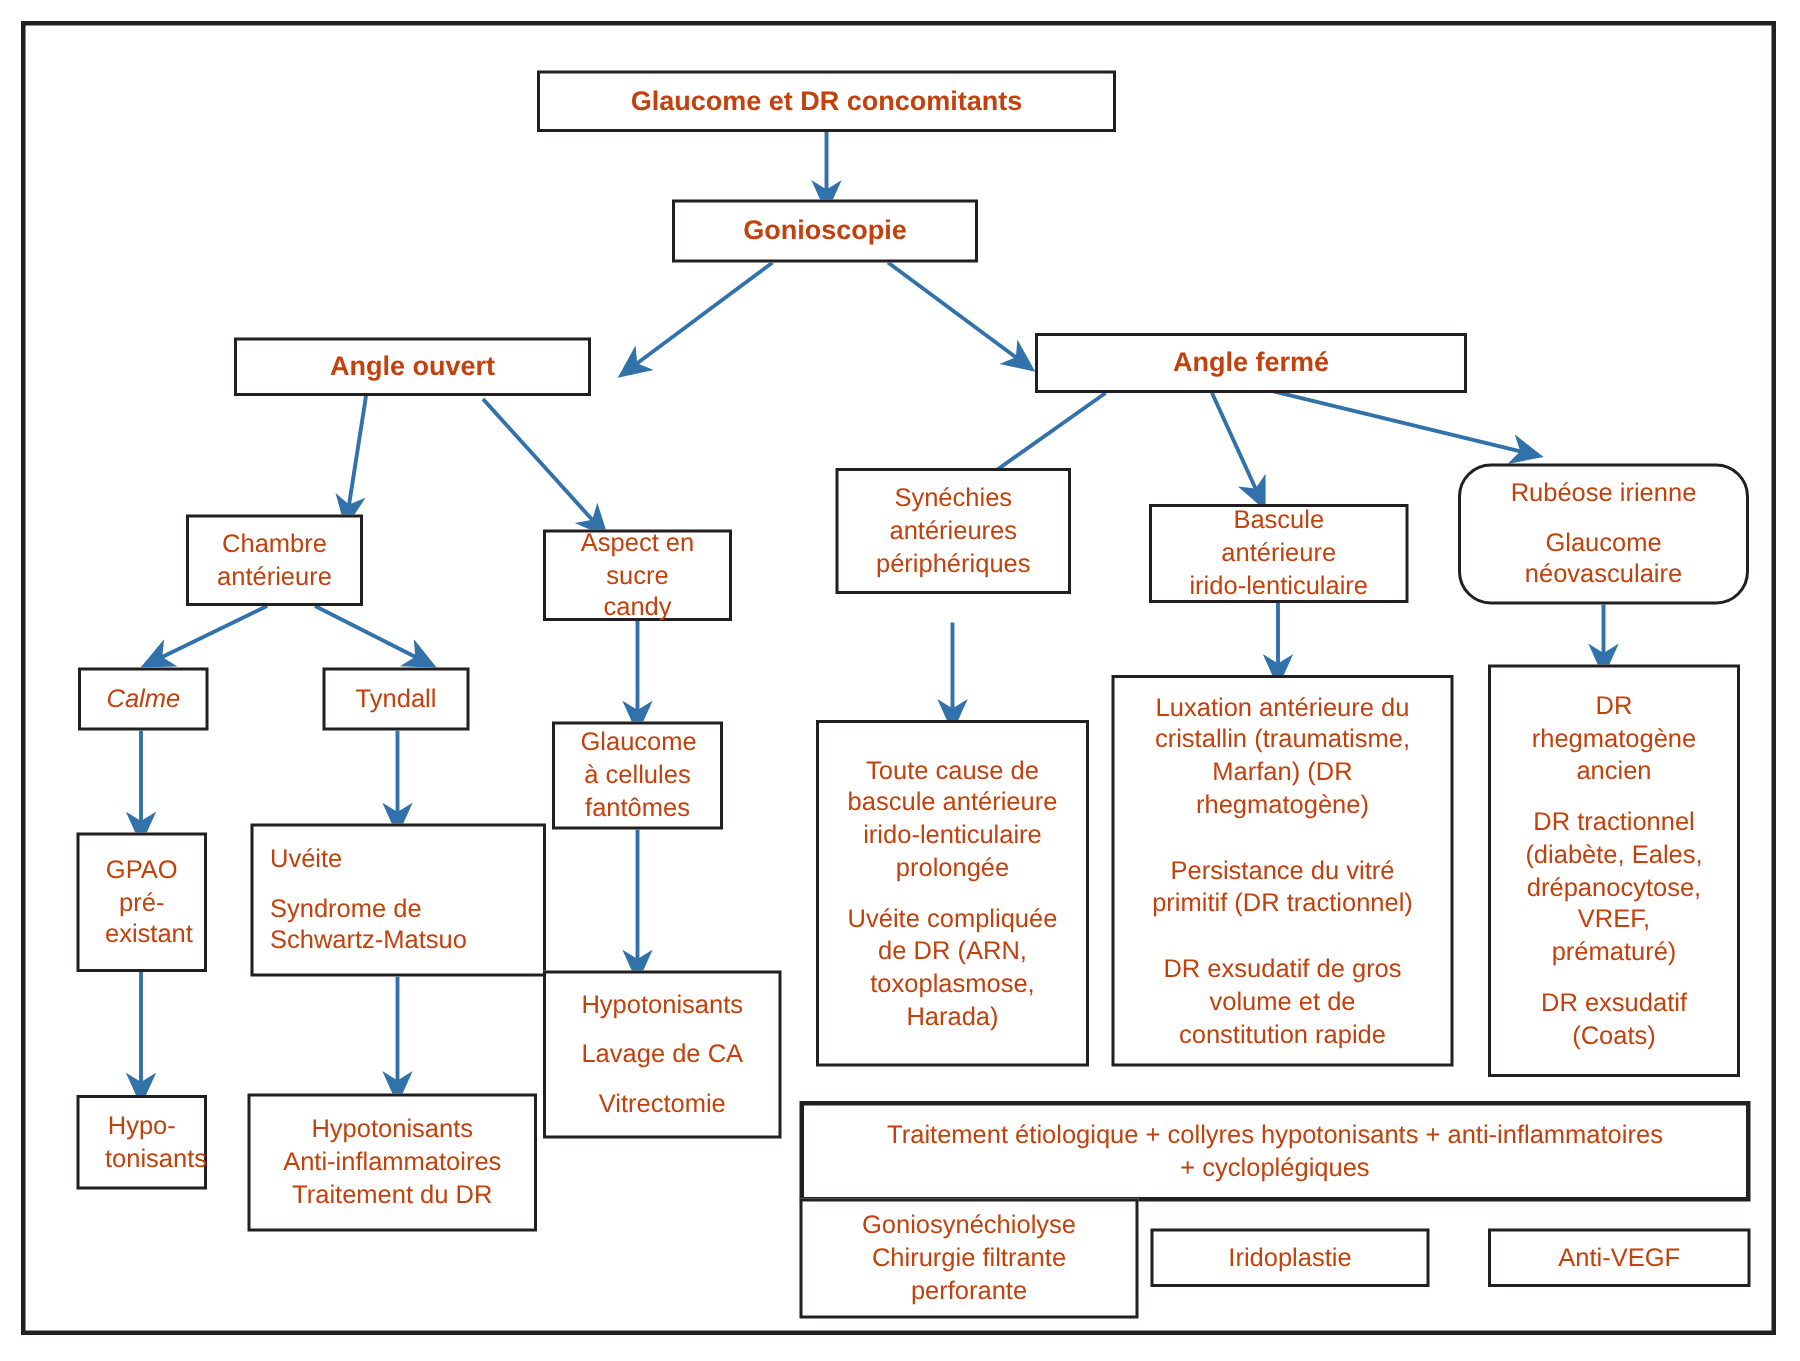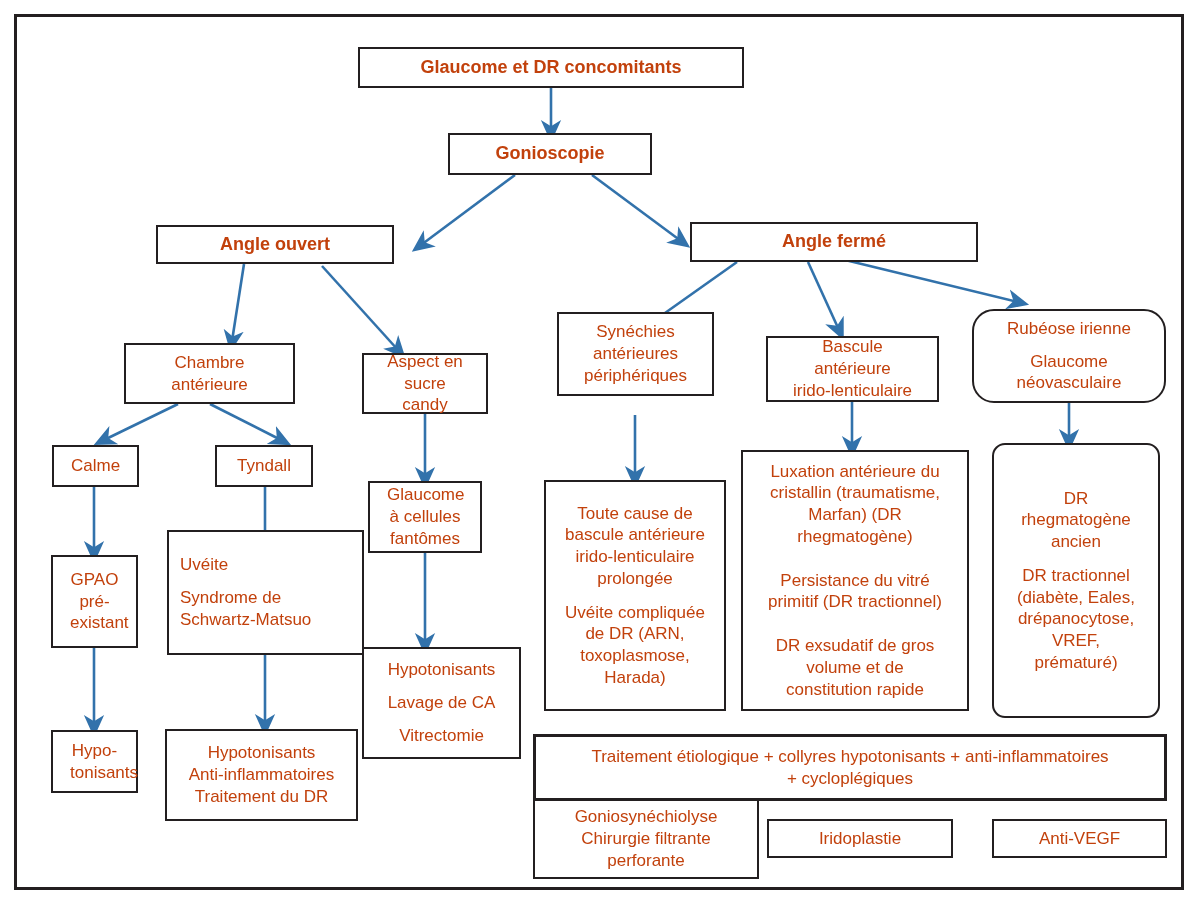--- a/index.html
+++ b/index.html
@@ -128,45 +128,45 @@
   </div>
 
   <div class="node bold" style="left:156px; top:225px; width:238px; height:39px;">
     <span class="ln">Angle ouvert</span>
   </div>
 
   <div class="node bold" style="left:690px; top:222px; width:288px; height:40px;">
     <span class="ln">Angle fermé</span>
   </div>
 
-  <div class="node" style="left:124px; top:343px; width:171px; height:61px;">
+  <div class="node" style="left:124px; top:343px; width:118px; height:61px;">
     <span class="ln">Chambre</span>
     <span class="ln">antérieure</span>
   </div>
 
   <div class="node" style="left:362px; top:353px; width:126px; height:61px;">
     <span class="ln">Aspect en</span>
     <span class="ln">sucre candy</span>
   </div>
 
-  <div class="node" style="left:52px; top:445px; width:87px; height:42px;">
+  <div class="node" style="left:52px; top:445px; width:87px; height:42px;font-style:italic;">
     <span class="ln">Calme</span>
   </div>
 
   <div class="node" style="left:215px; top:445px; width:98px; height:42px;">
     <span class="ln">Tyndall</span>
   </div>
 
   <div class="node" style="left:51px; top:555px; width:87px; height:93px;">
     <span class="ln">GPAO</span>
     <span class="ln">pré-</span>
     <span class="ln">existant</span>
   </div>
 
-  <div class="node leftalign" style="left:167px; top:530px; width:197px; height:125px;">
+  <div class="node leftalign" style="left:167px; top:549px; width:197px; height:102px;">
     <span class="ln">Uvéite</span>
     <span class="gap"></span>
     <span class="ln">Syndrome de</span>
     <span class="ln">Schwartz-Matsuo</span>
   </div>
 
   <div class="node" style="left:51px; top:730px; width:87px; height:63px;">
     <span class="ln">Hypo-</span>
     <span class="ln">tonisants</span>
   </div>
@@ -235,33 +235,37 @@
     </span>
   </div>
 
   <div class="node" style="left:972px; top:309px; width:194px; height:94px;border-radius:22px;">
     <span class="ln">Rubéose irienne</span>
     <span class="gap"></span>
     <span class="ln">Glaucome</span>
     <span class="ln">néovasculaire</span>
   </div>
 
-  <div class="node" style="left:992px; top:443px; width:168px; height:275px;border-radius:13px;">
+  <div class="node" style="left:992px; top:443px; width:168px; height:275px;">
     <span class="para">
       <span class="ln">DR</span>
       <span class="ln">rhegmatogène</span>
       <span class="ln">ancien</span>
     </span>
     <span class="para">
       <span class="ln">DR tractionnel</span>
       <span class="ln">(diabète, Eales,</span>
       <span class="ln">drépanocytose,</span>
       <span class="ln">VREF,</span>
       <span class="ln">prématuré)</span>
     </span>
+    <span class="para">
+      <span class="ln">DR exsudatif</span>
+      <span class="ln">(Coats)</span>
+    </span>
   </div>
 
   <div class="node thick" style="left:533px; top:734px; width:634px; height:67px;">
     <span class="ln">Traitement étiologique + collyres hypotonisants + anti-inflammatoires</span>
     <span class="ln">+ cycloplégiques</span>
   </div>
 
   <div class="node" style="left:533px; top:799px; width:226px; height:80px;">
     <span class="ln">Goniosynéchiolyse</span>
     <span class="ln">Chirurgie filtrante</span>

